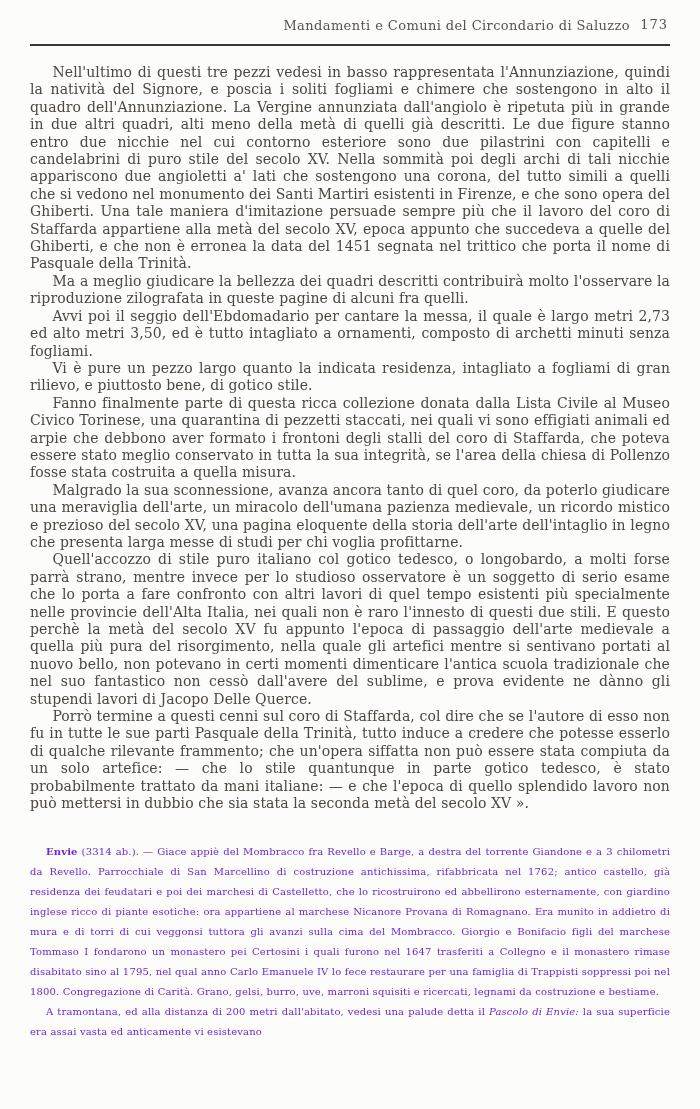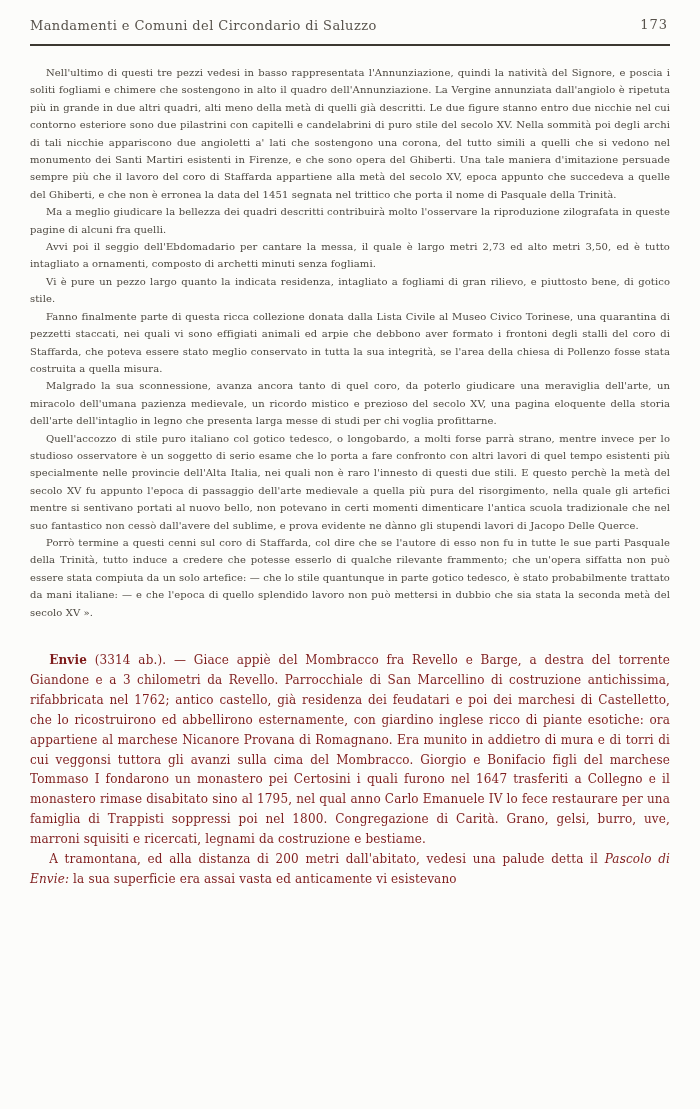--- a/index.html
+++ b/index.html
@@ -17,21 +17,21 @@
     padding: 18px 30px 30px 30px;
     margin: 0 auto;
   }
   .running-head {
     position: relative;
     height: 22px;
     color: #57524b;
   }
   .running-head .title {
     display: block;
-    text-align: left;
+    text-align: right;
     font-size: 13px;
     letter-spacing: 0.4px;
     padding-right: 40px;
   }
   .running-head .pagenum {
     position: absolute;
     right: 2px;
     top: -1px;
     font-size: 13px;
     letter-spacing: 1px;
@@ -43,30 +43,30 @@
   }
   .text-block {
     margin-top: 18px;
   }
   p.para {
     margin: 0;
     text-align: justify;
     text-indent: 1.6em;
   }
   p.small {
-    font-size: 10px;
+    font-size: 14px;
     line-height: 17.4px;
     letter-spacing: 0.1px;
     color: #4c473f;
   }
   p.large {
-    font-size: 12px;
+    font-size: 10px;
     line-height: 19.9px;
     letter-spacing: 0.15px;
-    color: #7f1d1d;
+    color: #6d28d9;
   }
   p.gap-before {
     margin-top: 30px;
   }
   .b { font-weight: bold; }
   .i { font-style: italic; }
 </style>
 </head>
 <body>
 

